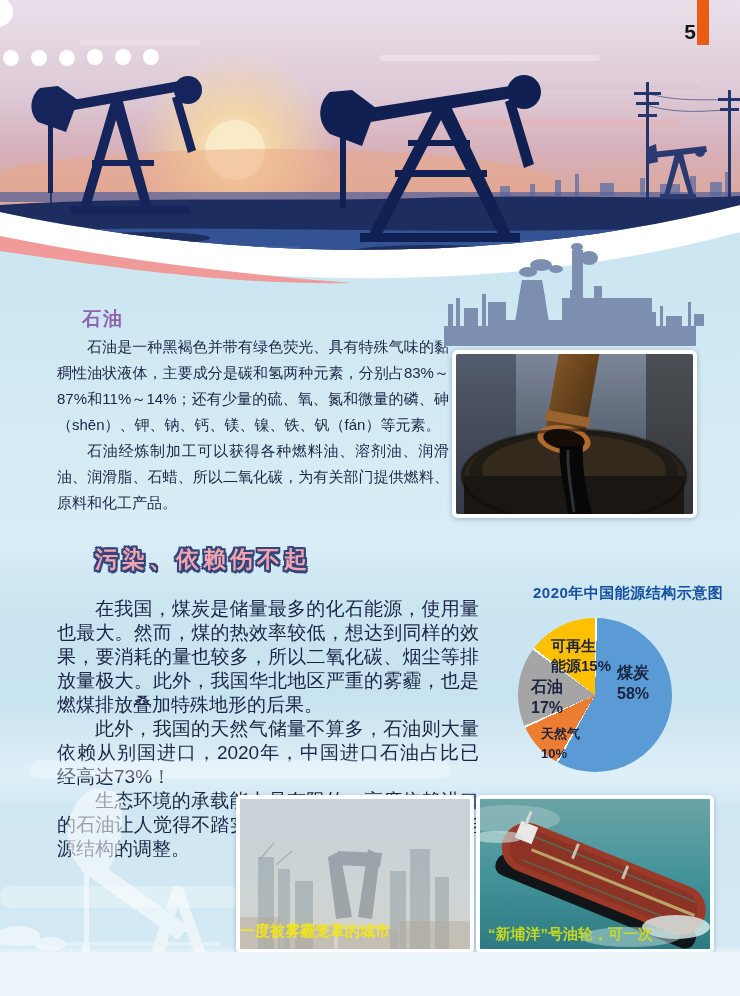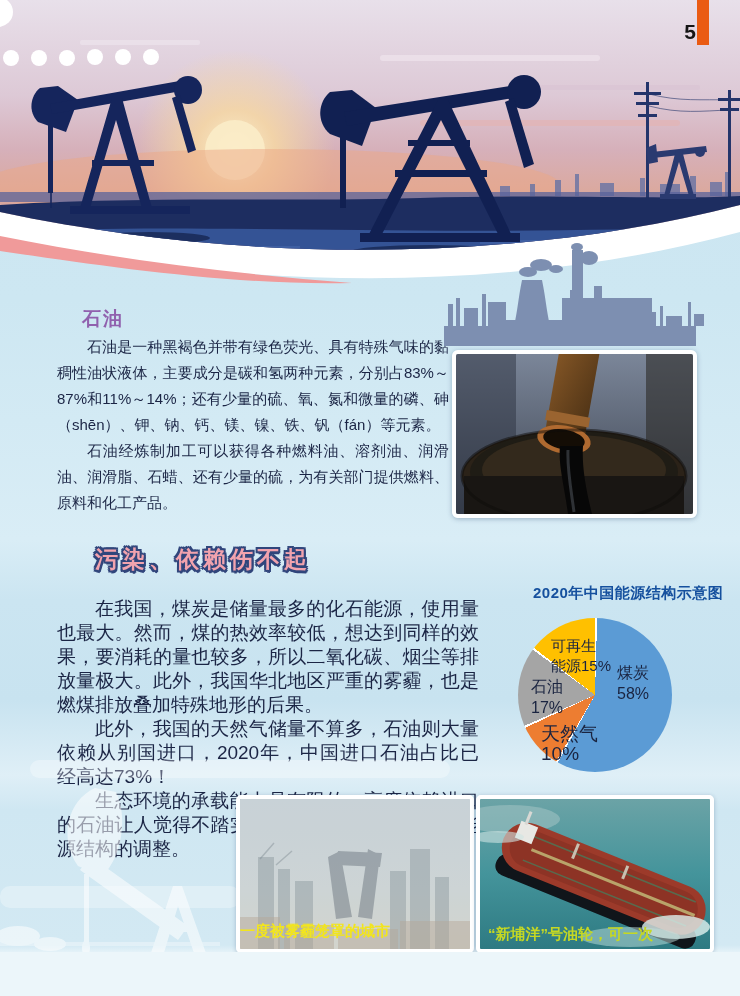--- a/index.html
+++ b/index.html
@@ -28,25 +28,25 @@
   
   .pollution-title{left:95px;top:544px;font-size:23px;font-weight:bold;letter-spacing:4px;color:#f2a3ae;
     text-shadow:2px 0 0 #31467c,-2px 0 0 #31467c,0 2px 0 #31467c,0 -2px 0 #31467c,
       2px 2px 0 #31467c,-2px -2px 0 #31467c,2px -2px 0 #31467c,-2px 2px 0 #31467c,1px 3px 0 #31467c;}
   .pollution-text{left:57px;top:597px;width:422px;color:#1b2545;font-size:19px;line-height:24px;text-align:justify;}
   .pollution-text p{margin:0;text-indent:2em;}
   
   .chart{left:505px;top:582px;width:235px;height:215px;}
   .chart-title{position:absolute;left:28px;top:2px;font-size:15px;font-weight:900;color:#15509e;white-space:nowrap;letter-spacing:0.5px;text-align:right;}
   .pie{position:absolute;left:13px;top:36px;width:154px;height:154px;border-radius:50%;}
-  .pie-label{position:absolute;color:#1a2440;font-weight:400;line-height:21px;white-space:nowrap;}
+  .pie-label{position:absolute;color:#1a2440;font-weight:700;line-height:21px;white-space:nowrap;}
   .pl-coal{left:112px;top:80px;font-size:16px;}
   .pl-renew{left:46px;top:54px;font-size:15px;line-height:20px;}
   .pl-oil{left:26px;top:94px;font-size:16px;}
-  .pl-gas{left:36px;top:142px;font-size:19px;line-height:20px;}
+  .pl-gas{left:36px;top:142px;font-size:13px;line-height:20px;}
   
   .photo-frame{border:4px solid #fff;border-radius:5px;box-shadow:0 1px 4px rgba(40,70,110,.3);overflow:hidden;}
   .city-photo{left:236px;top:795px;width:230px;height:150px;}
   .tanker-photo{left:476px;top:795px;width:230px;height:150px;}
   .caption{position:absolute;font-weight:bold;font-size:15px;text-align:right;}
   .city-caption{left:0;right:0;bottom:8px;text-align:left;color:#f2e51d;}
   .tanker-caption{left:8px;bottom:5px;color:#c5d823;line-height:20px;}
   
   .watermark{left:0px;top:778px;width:235px;height:185px;opacity:.55;}
   .light-band1{left:30px;top:760px;width:420px;height:18px;background:rgba(255,255,255,.30);border-radius:10px;}
@@ -174,21 +174,21 @@
   <svg class="abs" style="left:0;top:230px;" width="360" height="70" viewBox="0 0 360 70">
     <path d="M0,6 C120,30 235,44 352,53 C230,56 90,34 0,21 Z" fill="#f09a9a"></path>
   </svg>
 
   <div class="abs page-tab"></div>
   <div class="abs page-num">5</div>
 
   <div class="abs oil-title">石油</div>
   <div class="abs oil-text">
     <p>石油是一种黑褐色并带有绿色荧光、具有特殊气味的黏稠性油状液体，主要成分是碳和氢两种元素，分别占83%～87%和11%～14%；还有少量的硫、氧、氮和微量的磷、砷（shēn）、钾、钠、钙、镁、镍、铁、钒（fán）等元素。</p>
-    <p>石油经炼制加工可以获得各种燃料油、溶剂油、润滑油、润滑脂、石蜡、还有少量的硫，为有关部门提供燃料、原料和化工产品。</p>
+    <p>石油经炼制加工可以获得各种燃料油、溶剂油、润滑油、润滑脂、石蜡、所以二氧化碳，为有关部门提供燃料、原料和化工产品。</p>
   </div>
 
   <svg class="abs refinery" viewBox="0 0 260 106">
     <g fill="#7d8fb1">
       <rect x="4" y="62" width="5" height="22"></rect>
         <rect x="12" y="56" width="4" height="28"></rect>
       <rect x="20" y="66" width="14" height="18"></rect>
         <rect x="38" y="52" width="4" height="32"></rect>
       <rect x="44" y="60" width="18" height="24"></rect>
       <path d="M78,38 C74,58 74,66 70,84 H106 C102,66 102,58 98,38 Z"></path>

